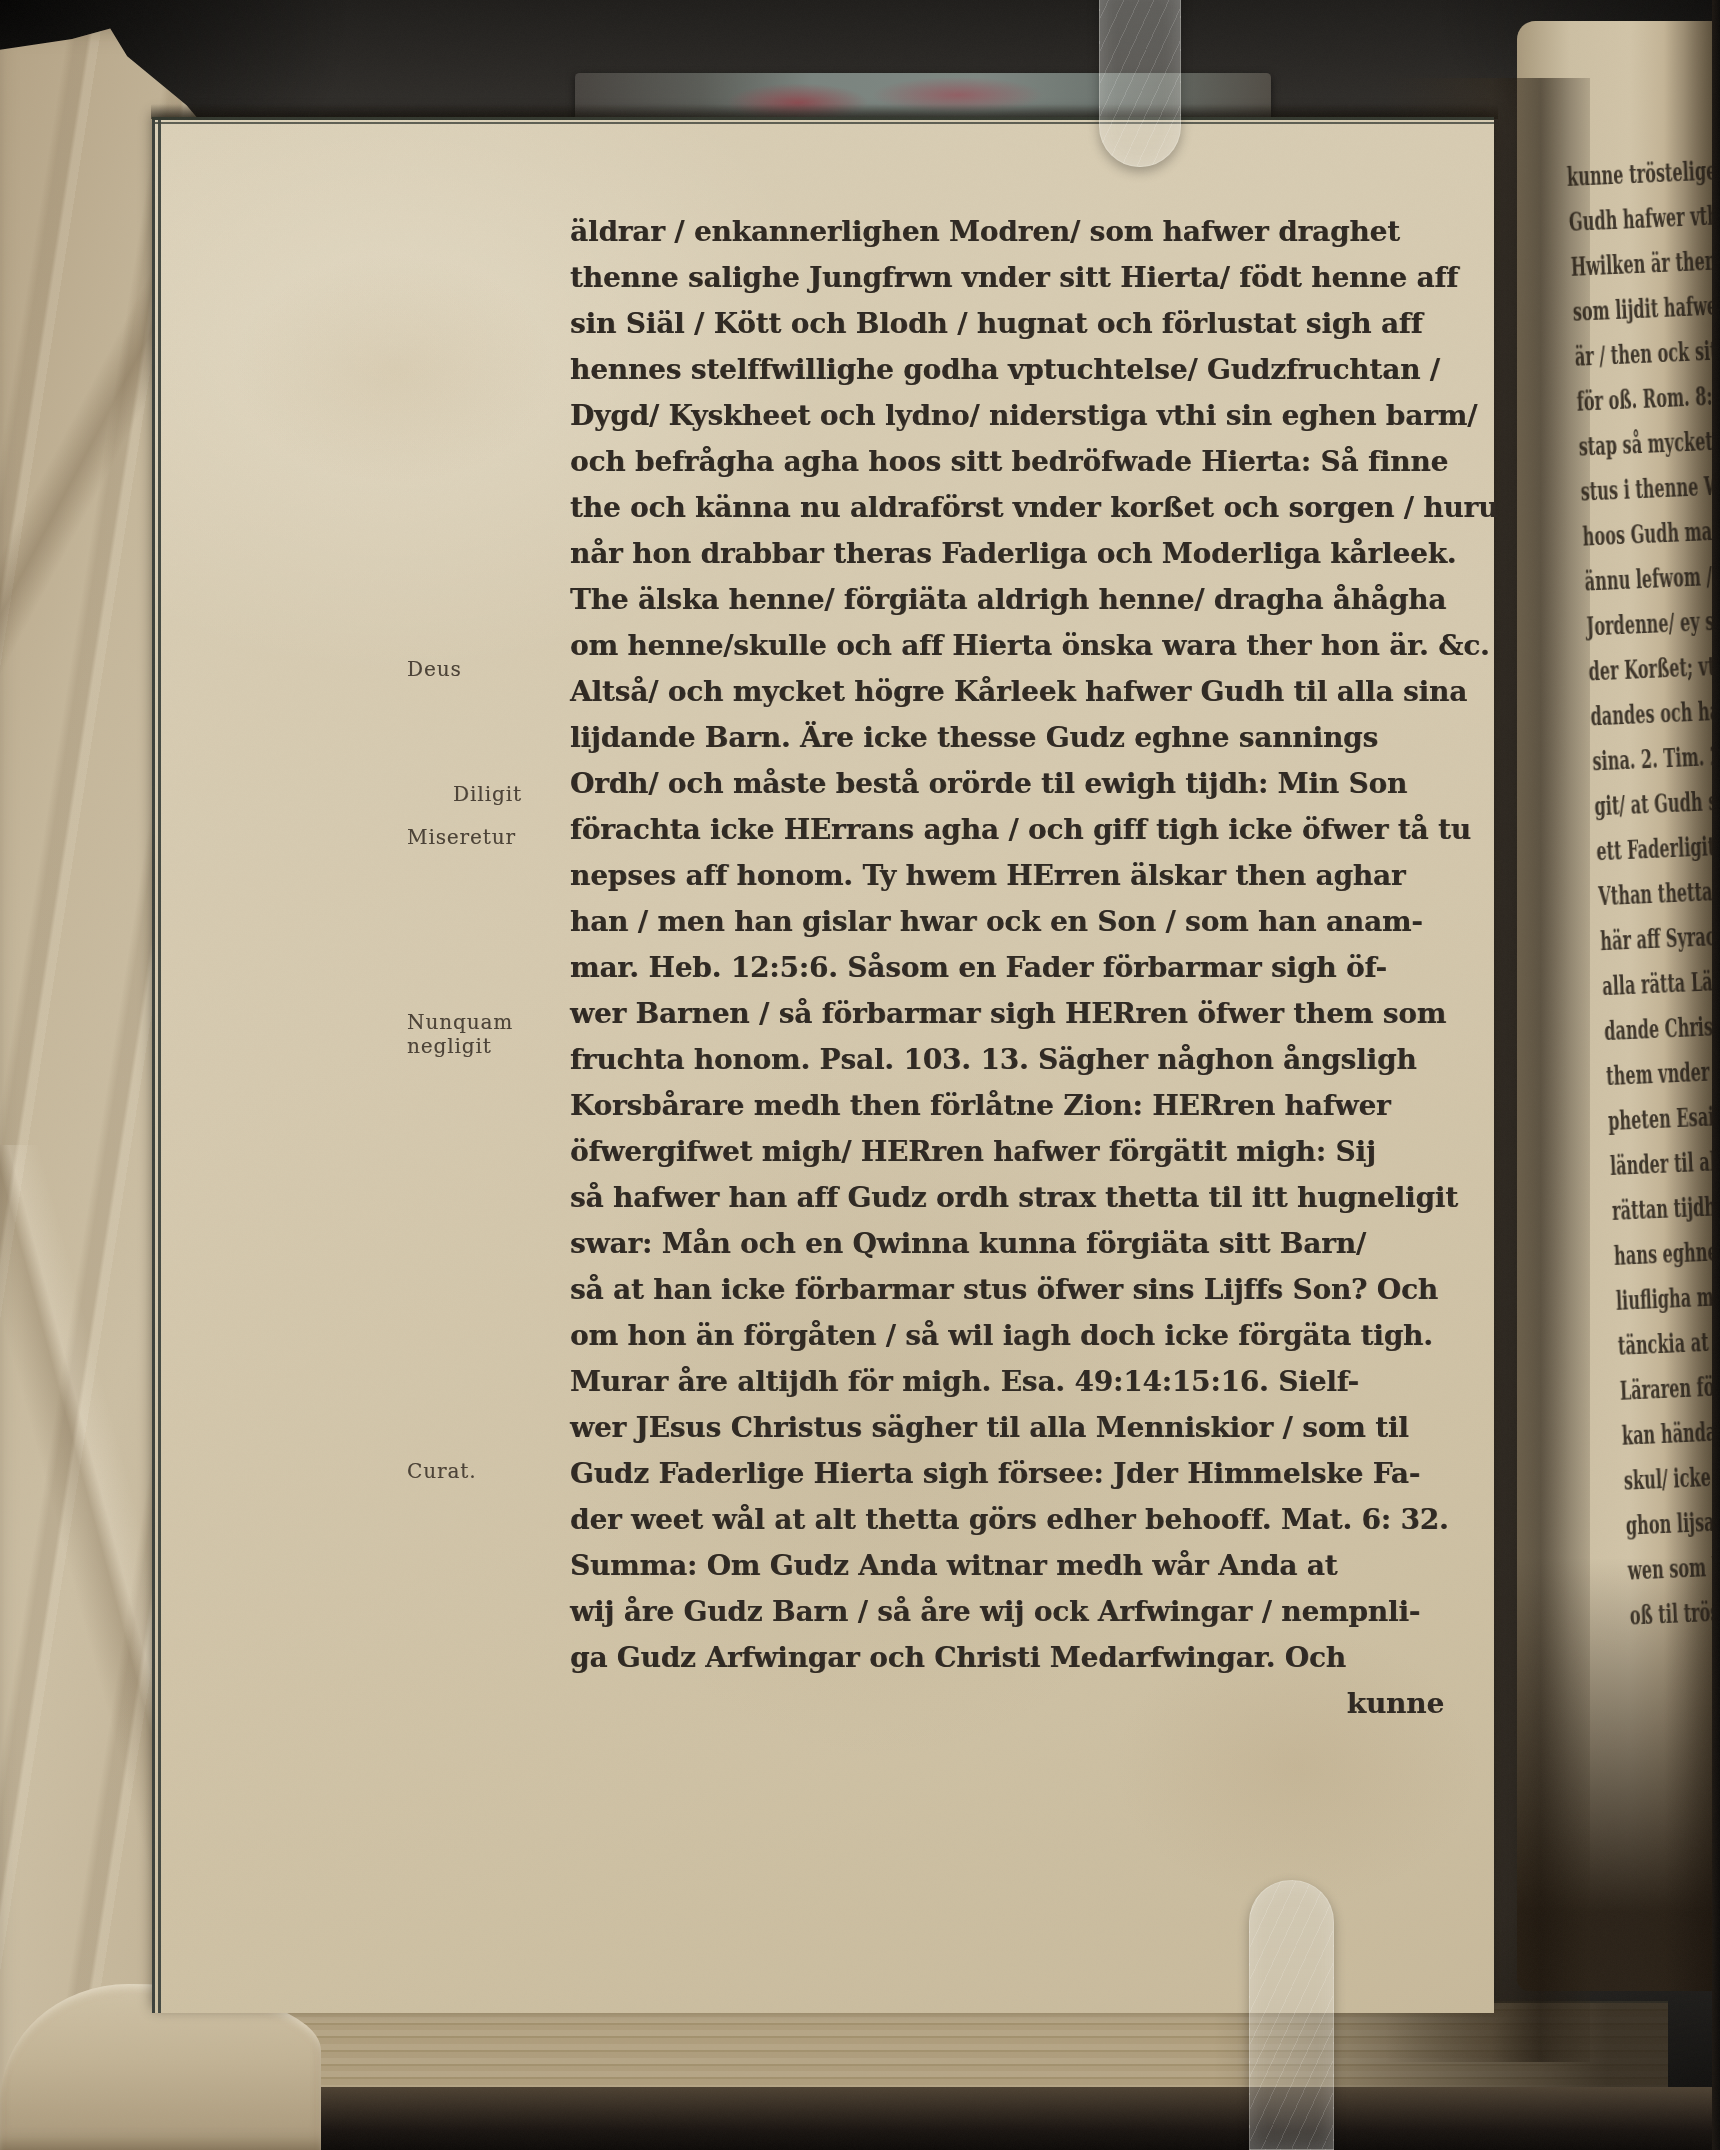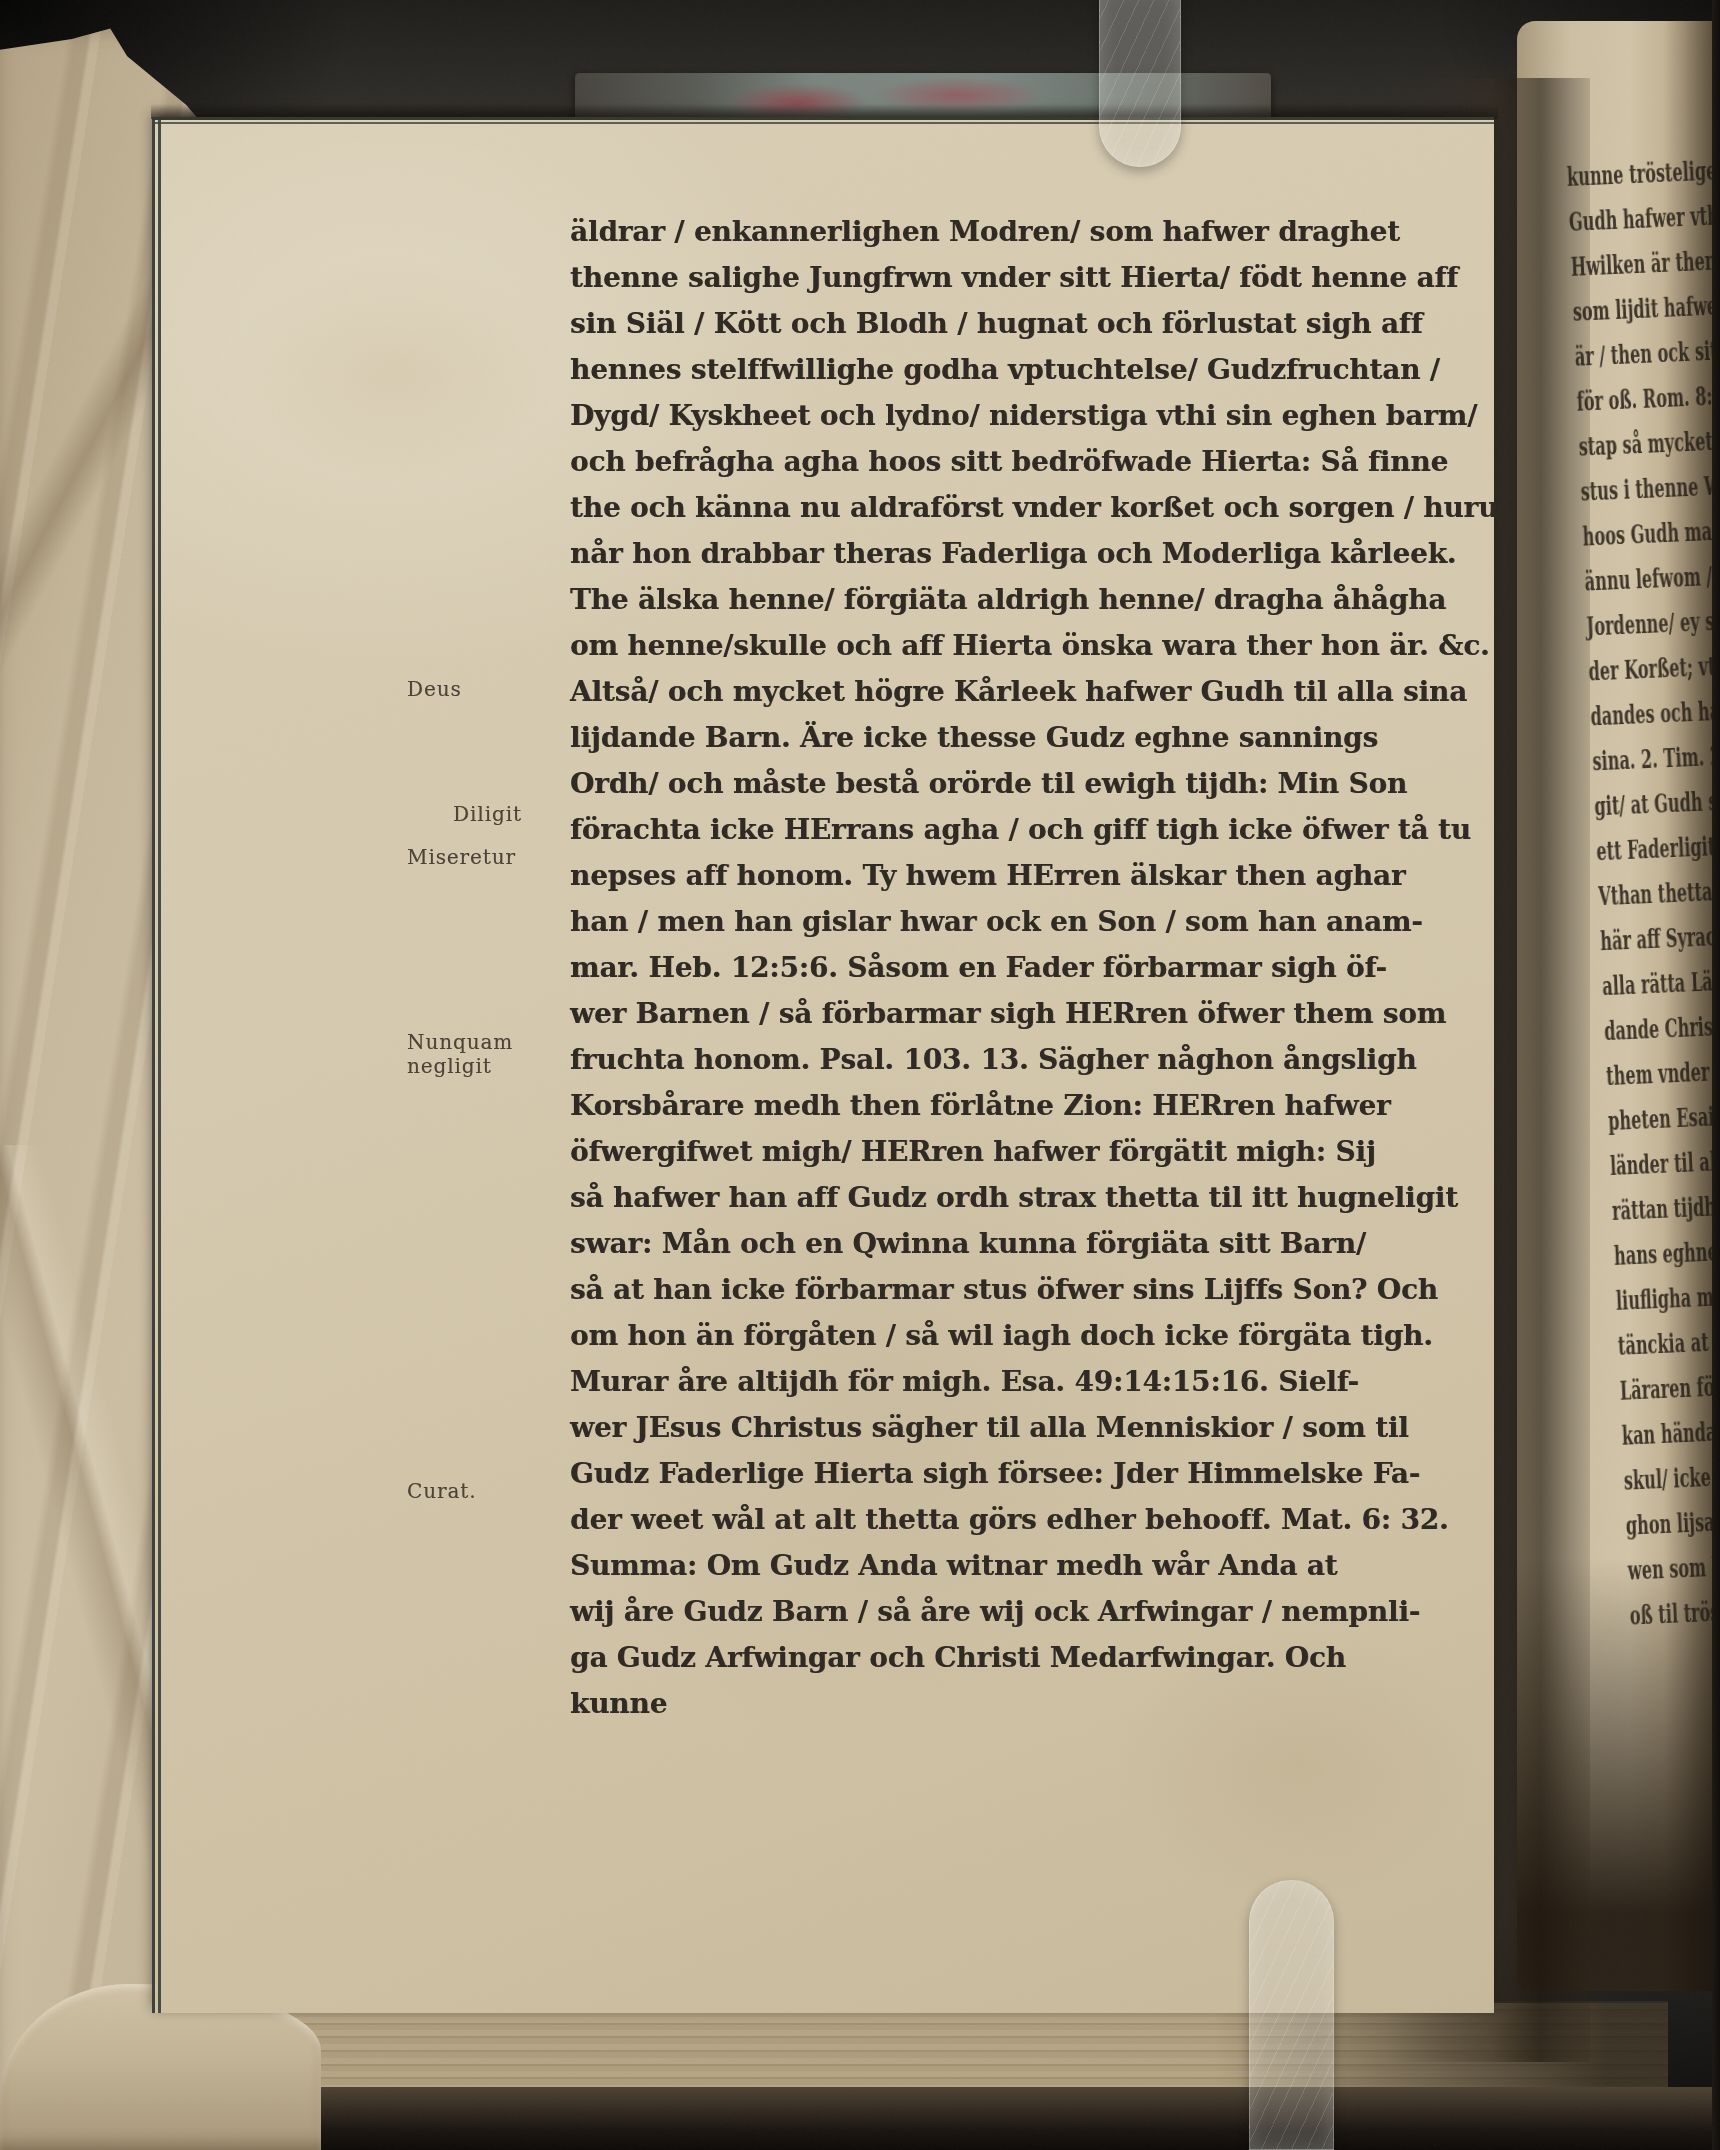--- a/index.html
+++ b/index.html
@@ -109,23 +109,23 @@
   .page-stain3{left:412px;top:916px;width:641px;height:733px;border-radius:50%;
     background:radial-gradient(closest-side, rgba(120,95,60,.07), rgba(120,95,60,0));}
 
   .body-text{
     left:418px;top:65px;width:916px;z-index:2;
     font-size:28px;line-height:46px;font-weight:700;
     color:var(--ink,#2e2822);letter-spacing:-0.2px;
     text-shadow:0.4px 0.4px 0.3px rgba(46,40,34,.5);
   }
   .body-text .text-line{position:static;white-space:nowrap;}
-  .catchword{position:static;padding-right:42px;white-space:nowrap;}
-
-  .margin-notes{left:255px;top:0;width:161px;height:100%;z-index:2;margin-top:20px;}
+  .catchword{position:static;text-align:right;padding-right:42px;white-space:nowrap;}
+
+  .margin-notes{left:255px;top:0;width:161px;height:100%;z-index:2;}
   .margin-note{
     position:absolute;left:0;width:100%;
     font-size:20px;line-height:24px;font-weight:500;
     color:var(--margin_ink,#4b4237);letter-spacing:0.9px;
     text-shadow:0.3px 0.3px 0.2px rgba(70,60,48,.4);
   }
   .margin-note:nth-child(1){top:540px;}
   .margin-note:nth-child(2){top:665px;text-align:center;}
   .margin-note:nth-child(3){top:708px;}
   .margin-note:nth-child(4){top:893px;}

